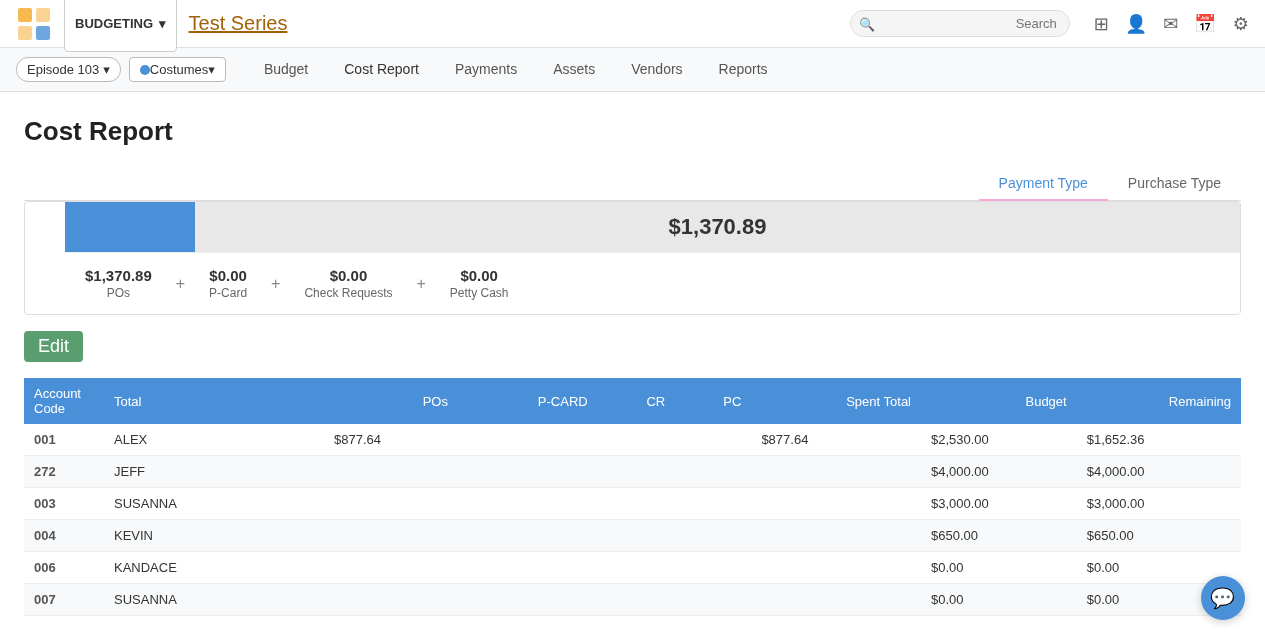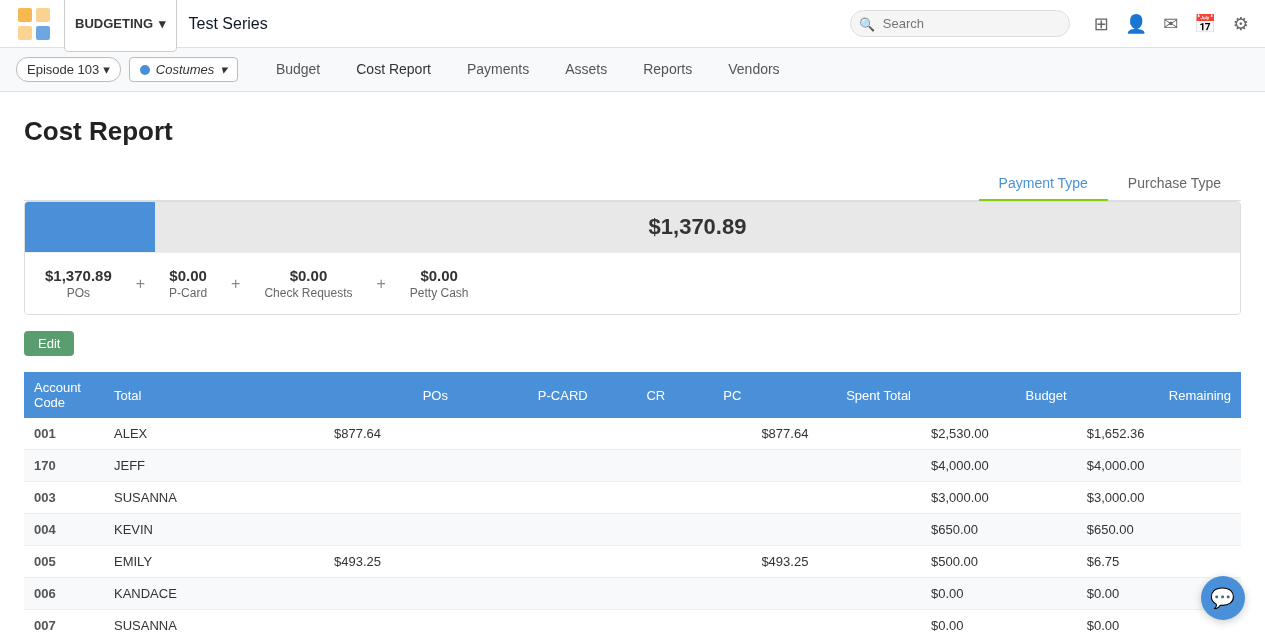--- a/index.html
+++ b/index.html
@@ -29,38 +29,40 @@
       background: #fff;
       border: 1px solid #ccc;
       border-radius: 4px;
       padding: 20px 10px;
       font-size: 13px;
       font-weight: 600;
       cursor: pointer;
       color: #333;
     }
     .series-title {
-      font-size: 16px;
+      font-size: 20px;
       font-weight: 500;
-      color: #0f172a;
+      color: #a16207;
       flex: 1;
+      text-decoration: underline;
     }
     .search-container {
       position: relative;
       margin-left: auto;
     }
     .search-input {
       border: 1px solid #ddd;
       border-radius: 20px;
       padding: 5px 12px 5px 32px;
       font-size: 13px;
       width: 220px;
       background: #f5f5f5;
       color: #15803d;
       outline: none;
+      text-align: right;
     }
     .search-icon-wrap {
       position: absolute;
       left: 10px;
       top: 50%;
       transform: translateY(-50%);
       color: #999;
       font-size: 13px;
     }
     .nav-icons {
@@ -93,29 +95,27 @@
       border-radius: 12px;
       padding: 4px 10px;
       font-size: 13px;
       cursor: pointer;
       background: #fff;
       color: #333;
     }
     .dept-btn {
       display: flex;
       align-items: center;
-      gap: 6px;
       border: 1px solid #bbb;
       border-radius: 4px;
       padding: 4px 10px;
       font-size: 13px;
       cursor: pointer;
       background: #fff;
       color: #333;
-      font-style: italic;
     }
     .dept-dot {
       width: 10px;
       height: 10px;
       border-radius: 50%;
       background: #4a90d9;
       display: inline-block;
     }
     .sub-nav-links {
       display: flex;
@@ -159,30 +159,31 @@
     .report-tab {
       padding: 8px 20px;
       font-size: 14px;
       color: #666;
       cursor: pointer;
       border-bottom: 2px solid transparent;
       margin-bottom: -1px;
     }
     .report-tab.active {
       color: #4a90d9;
-      border-bottom: 2px solid #84cc16;
+      border-bottom: 2px solid #f9a8d4;
       font-weight: 500;
     }
 
     
     .summary-section {
       border: 1px solid #ddd;
       border-radius: 4px;
       overflow: hidden;
       margin-bottom: 16px;
+      padding-left: 40px;
     }
     .summary-bar-row {
       display: flex;
       height: 50px;
       background: #e8e8e8;
     }
     .summary-bar-fill {
       background: #4a90d9;
       width: 130px;
       min-width: 130px;
@@ -222,21 +223,21 @@
       padding: 0 24px;
     }
 
     
     .edit-btn {
       background: #5a9e6f;
       color: #fff;
       border: none;
       border-radius: 4px;
       padding: 5px 14px;
-      font-size: 13px;
+      font-size: 18px;
       cursor: pointer;
       margin-bottom: 16px;
     }
 
     
     .data-table {
       width: 100%;
       border-collapse: collapse;
       font-size: 13px;
     }
@@ -321,22 +322,22 @@
   <button class="dept-btn">
     <span class="dept-dot"></span>
     <span>Costumes</span>
     <span>▾</span>
   </button>
   <div class="sub-nav-links">
     <a class="sub-nav-link">Budget</a>
     <a class="sub-nav-link active">Cost Report</a>
     <a class="sub-nav-link">Payments</a>
     <a class="sub-nav-link">Assets</a>
+    <a class="sub-nav-link">Vendors</a>
     <a class="sub-nav-link">Reports</a>
-    <a class="sub-nav-link">Vendors</a>
   </div>
 </nav>
 
 <div class="page-content">
   <h1 class="page-title">Cost Report</h1>
 
   
   <div class="report-tabs">
     <div class="report-tab active">Payment Type</div>
     <div class="report-tab">Purchase Type</div>
@@ -396,21 +397,21 @@
     <td class="name">ALEX</td>
     <td class="right">$877.64</td>
     <td class="right"></td>
     <td class="right"></td>
     <td class="right"></td>
     <td class="right">$877.64</td>
     <td class="right">$2,530.00</td>
     <td class="right">$1,652.36</td>
   </tr>
           <tr>
-    <td class="code">170</td>
+    <td class="code">272</td>
     <td class="name">JEFF</td>
     <td class="right"></td>
     <td class="right"></td>
     <td class="right"></td>
     <td class="right"></td>
     <td class="right"></td>
     <td class="right">$4,000.00</td>
     <td class="right">$4,000.00</td>
   </tr>
           <tr>
@@ -429,31 +430,20 @@
     <td class="name">KEVIN</td>
     <td class="right"></td>
     <td class="right"></td>
     <td class="right"></td>
     <td class="right"></td>
     <td class="right"></td>
     <td class="right">$650.00</td>
     <td class="right">$650.00</td>
   </tr>
           <tr>
-    <td class="code">005</td>
-    <td class="name">EMILY</td>
-    <td class="right">$493.25</td>
-    <td class="right"></td>
-    <td class="right"></td>
-    <td class="right"></td>
-    <td class="right">$493.25</td>
-    <td class="right">$500.00</td>
-    <td class="right">$6.75</td>
-  </tr>
-          <tr>
     <td class="code">006</td>
     <td class="name">KANDACE</td>
     <td class="right"></td>
     <td class="right"></td>
     <td class="right"></td>
     <td class="right"></td>
     <td class="right"></td>
     <td class="right">$0.00</td>
     <td class="right">$0.00</td>
   </tr>

